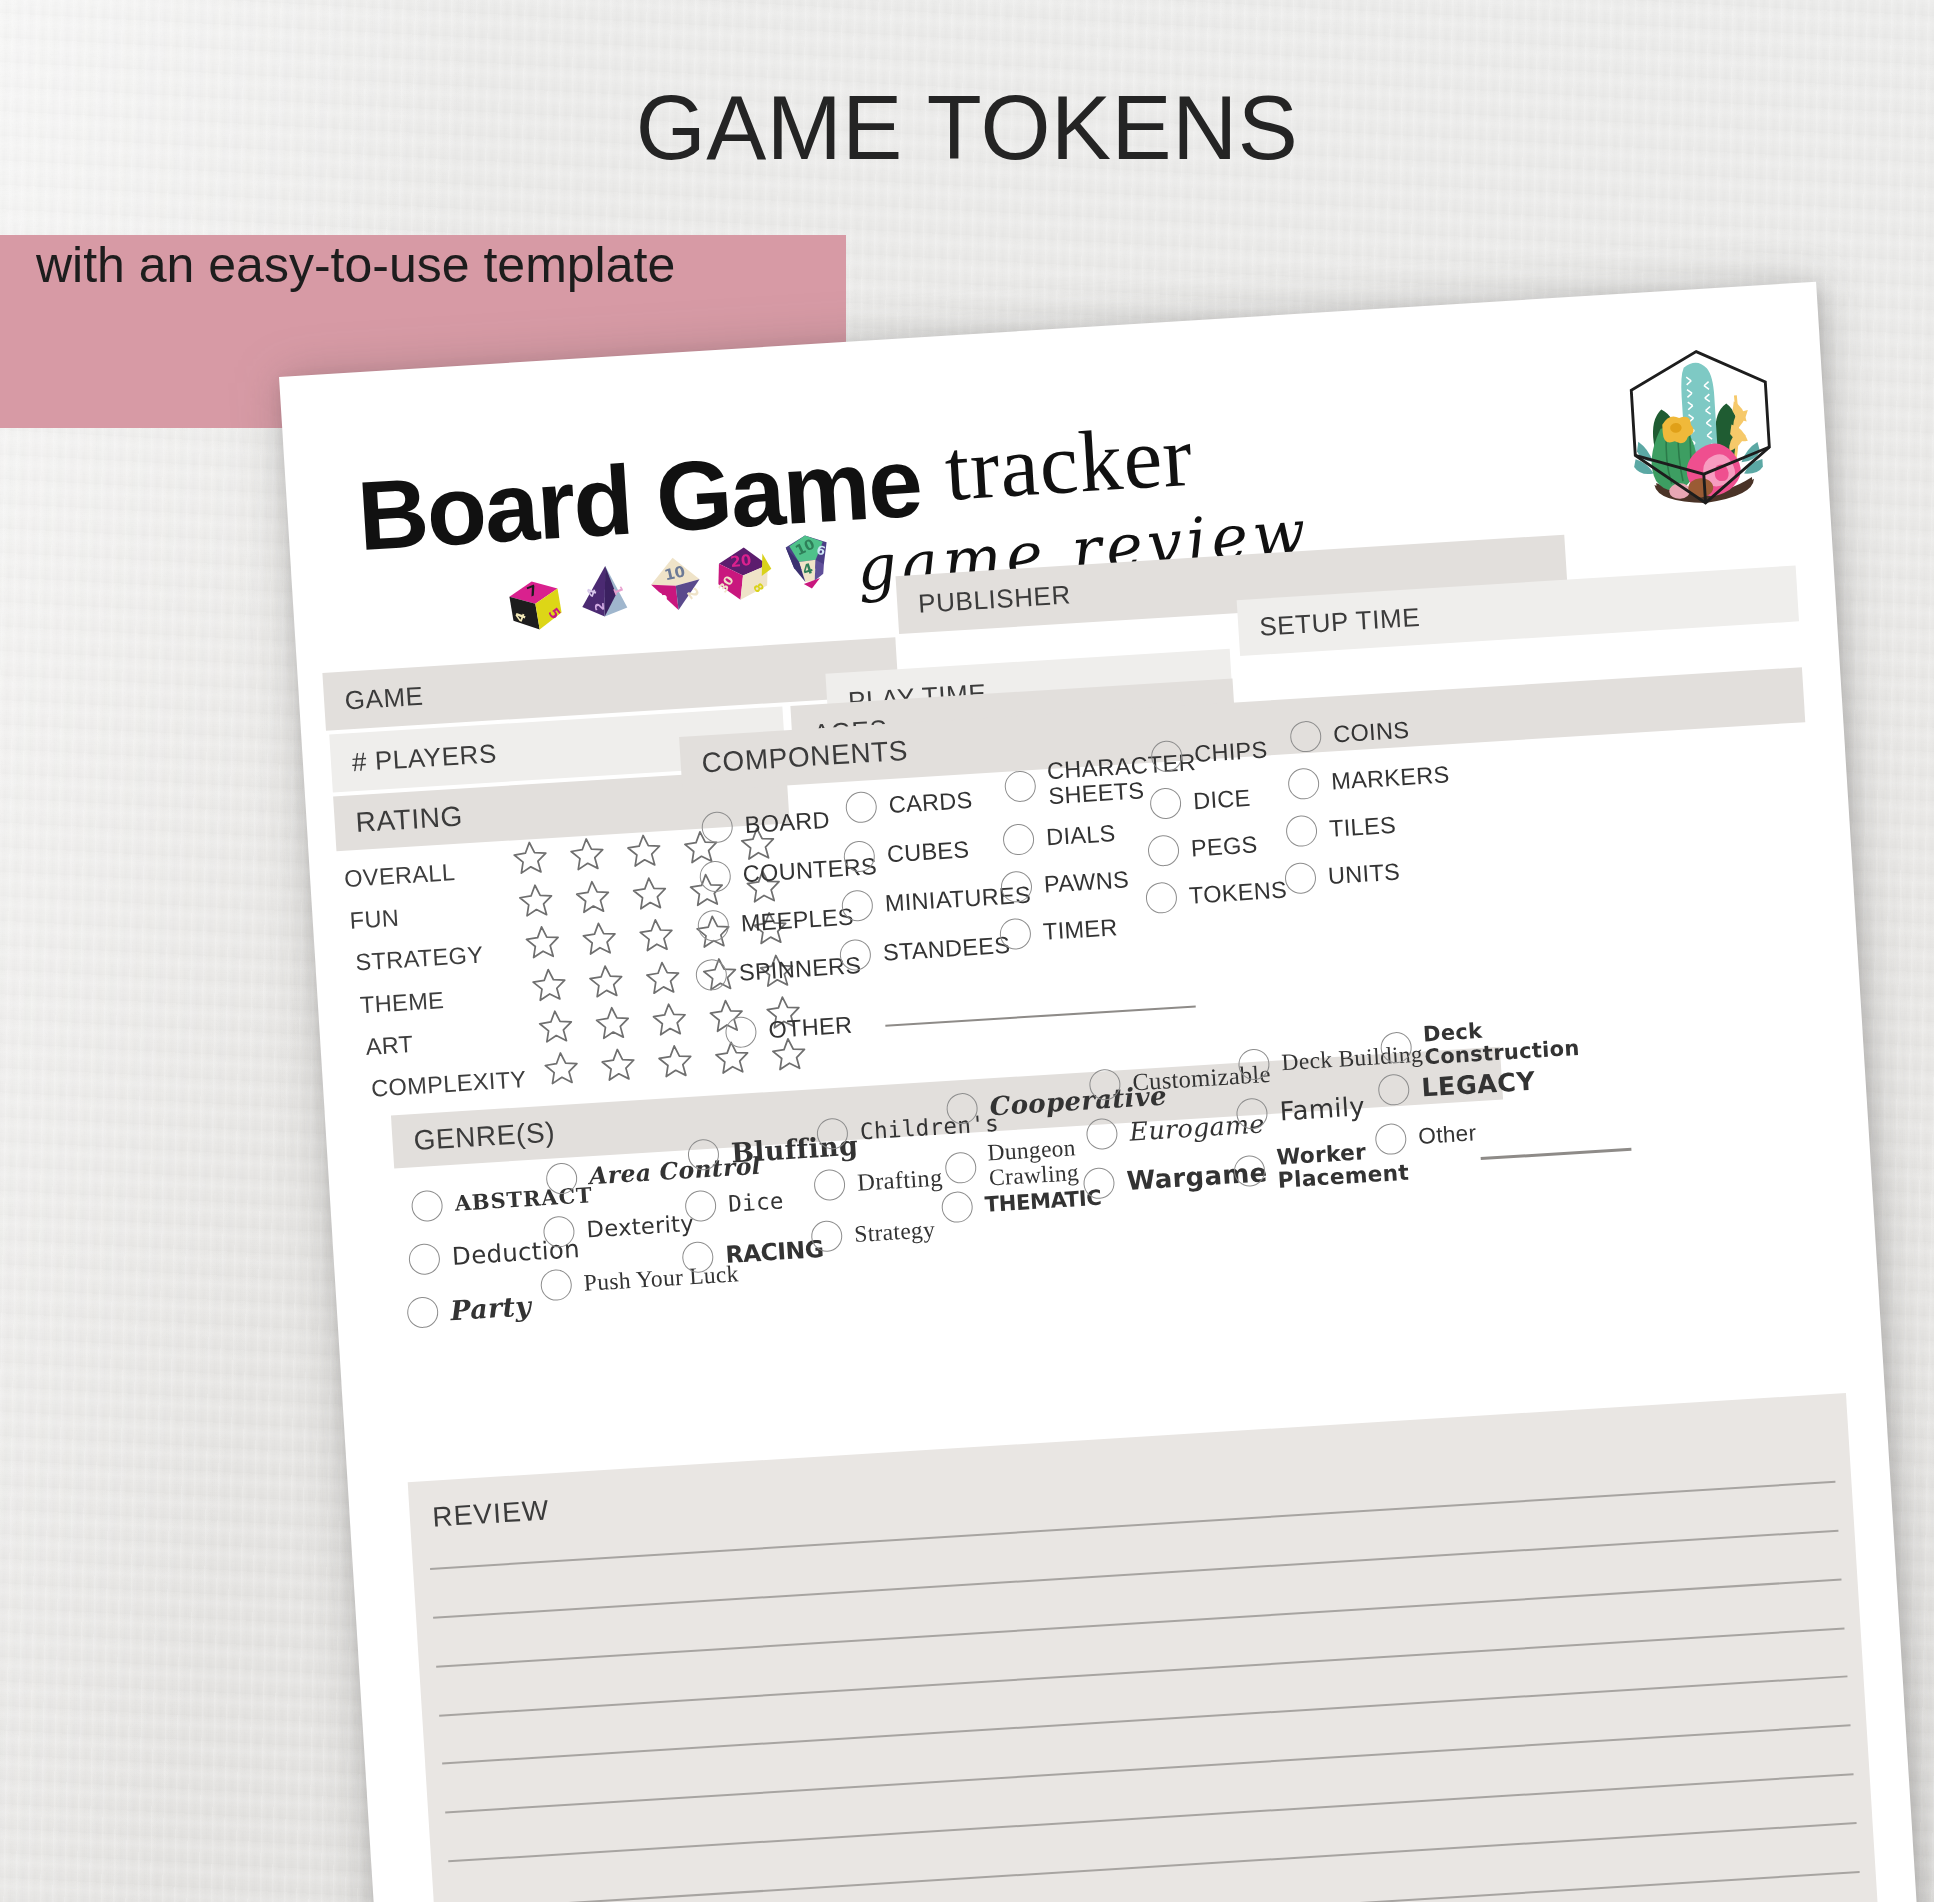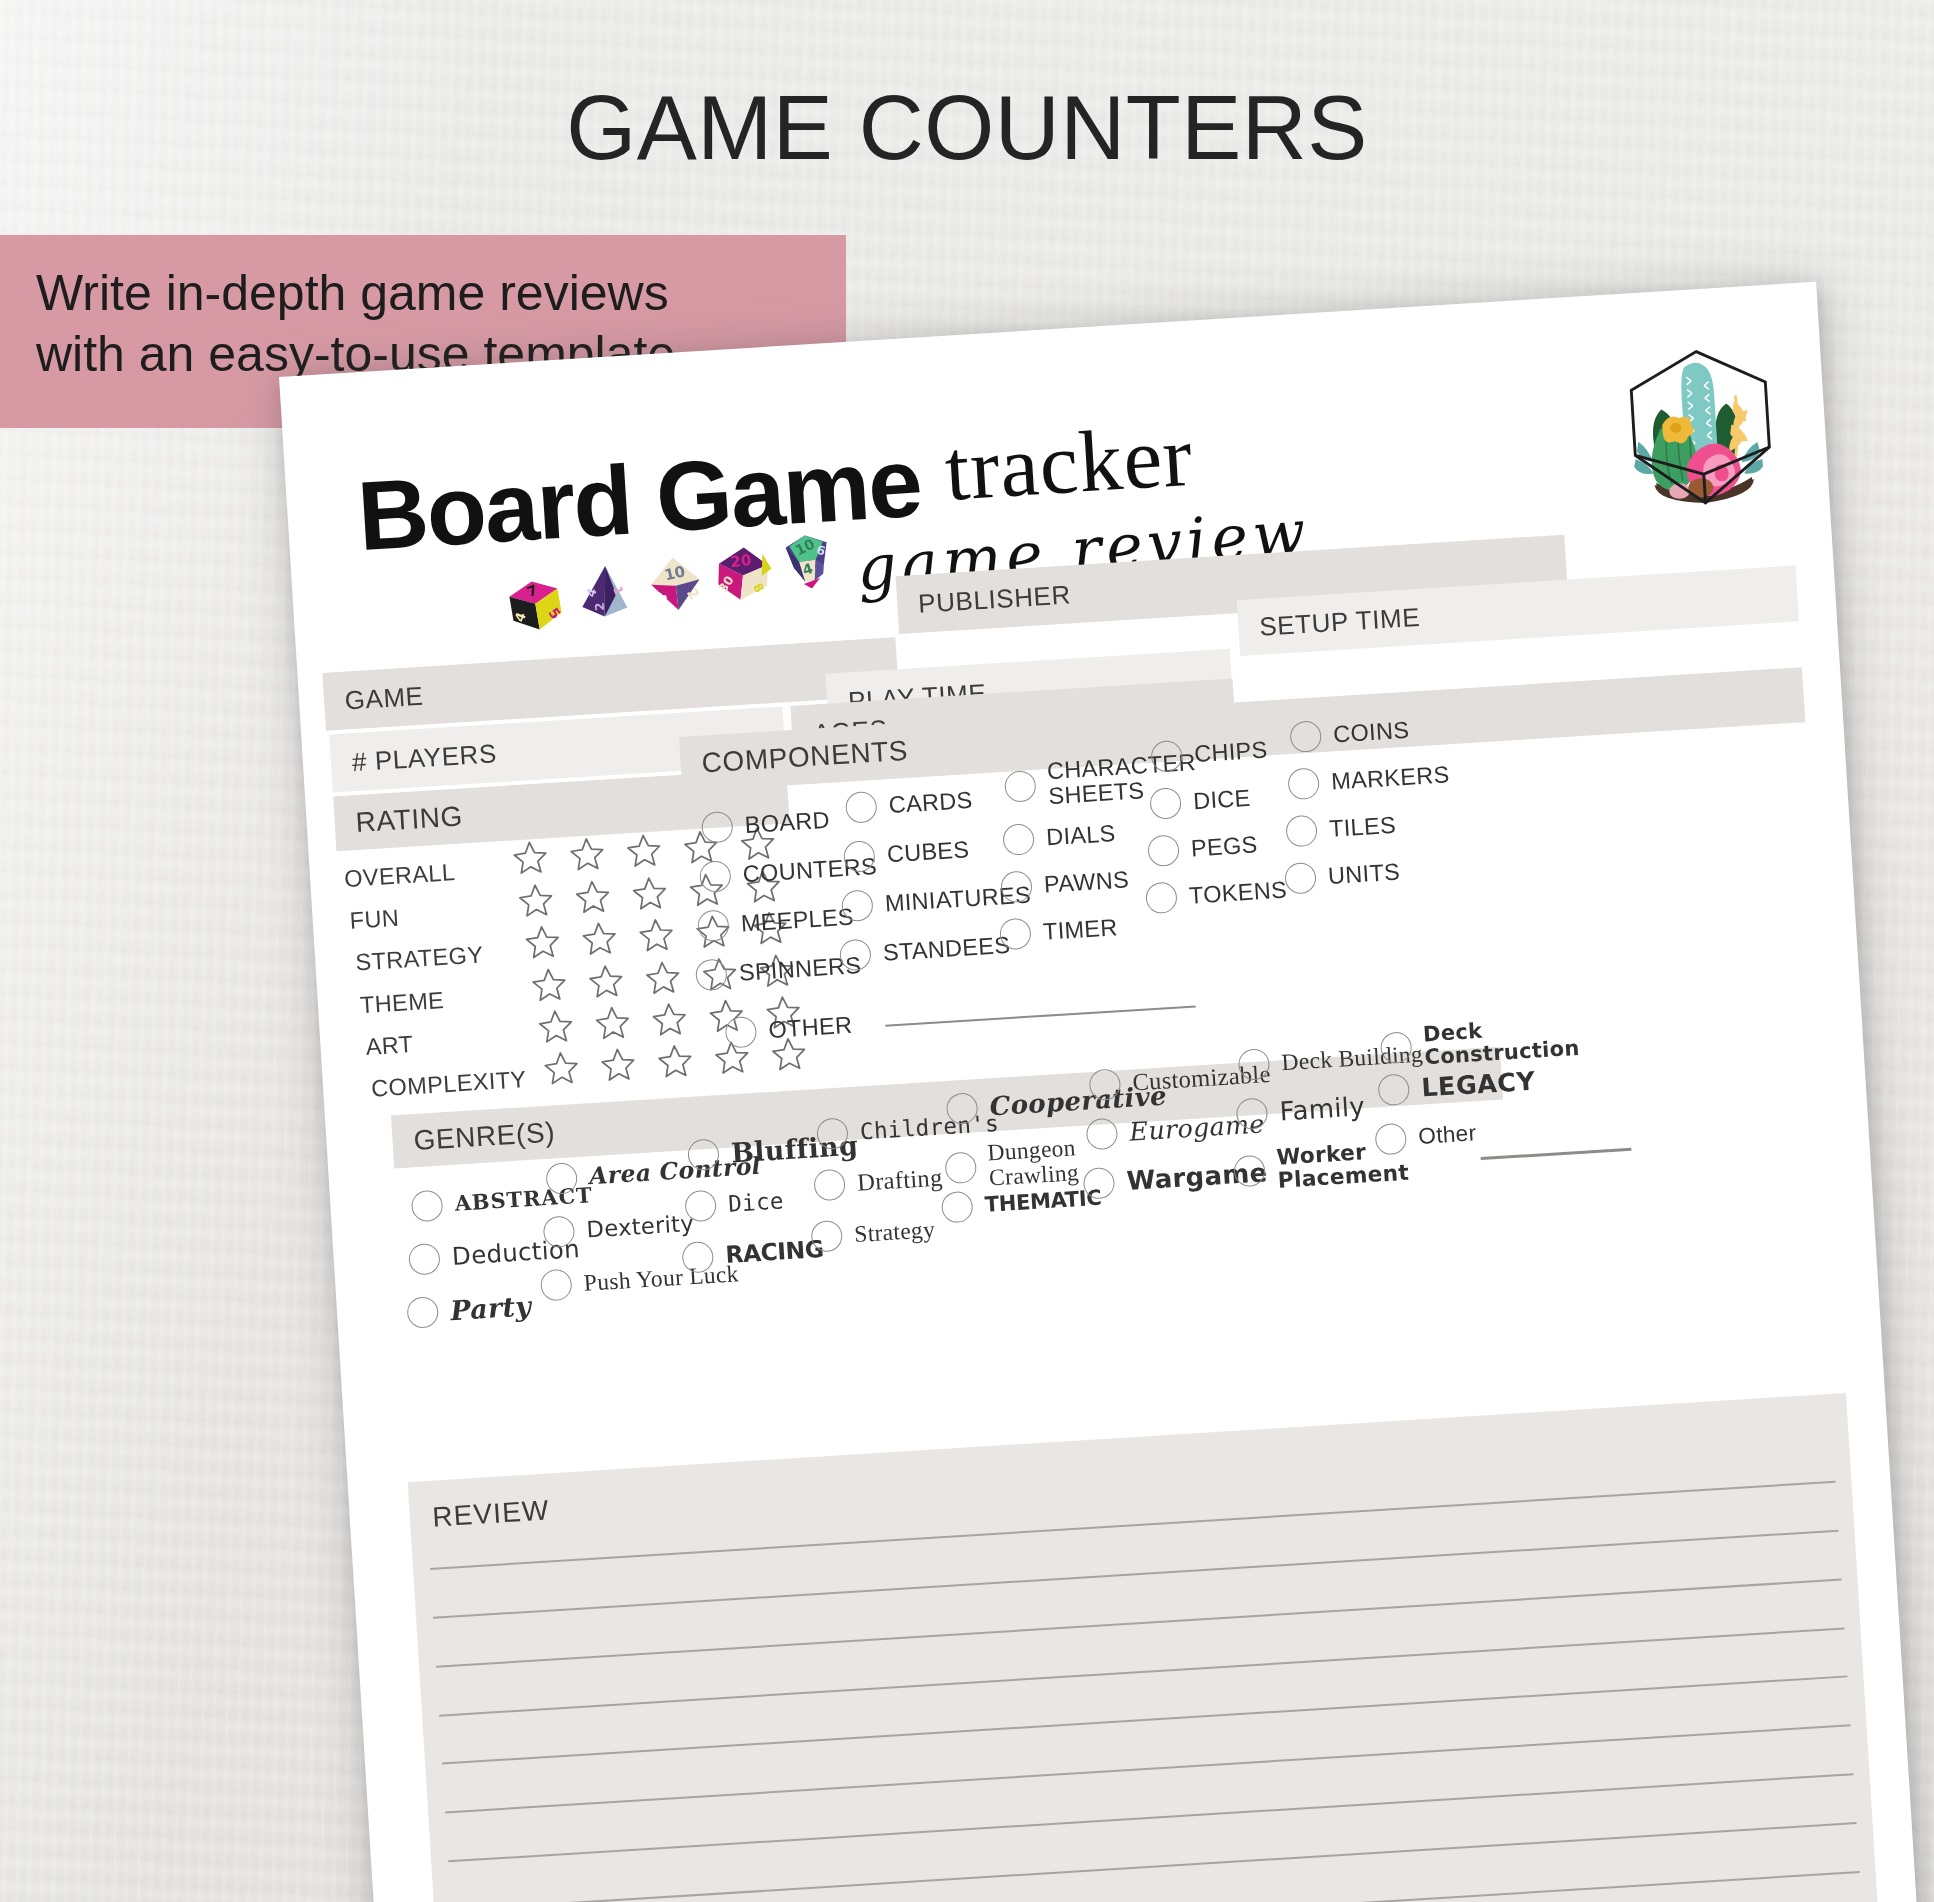--- a/index.html
+++ b/index.html
@@ -157,24 +157,23 @@
   #review-title{
     position:absolute;left:22.6px;top:21px;font-size:28px;color:#3b3b3b;letter-spacing:1.1px;
   }
   .rev-line{position:absolute;left:17px;width:1408px;height:1.9px;background:#a7a4a1;}
 </style>
 </head>
 <body>
 
 <div id="wall"></div>
 
-<div id="promo-title">GAME COUNTERS</div>
+<div id="promo-title">GAME TOKENS</div>
 
 <div id="promo-band">
-  <div class="line first">Write in-depth game reviews</div>
   <div class="line">with an easy-to-use template</div>
 </div>
 
 <div id="sheet-shadow"></div>
 <div id="sheet">
   <div class="sheet-inner" id="sheet-inner">
 
     <div id="masthead">
       <div id="logo-bold">Board Game</div>
       <div id="logo-script">tracker</div>

